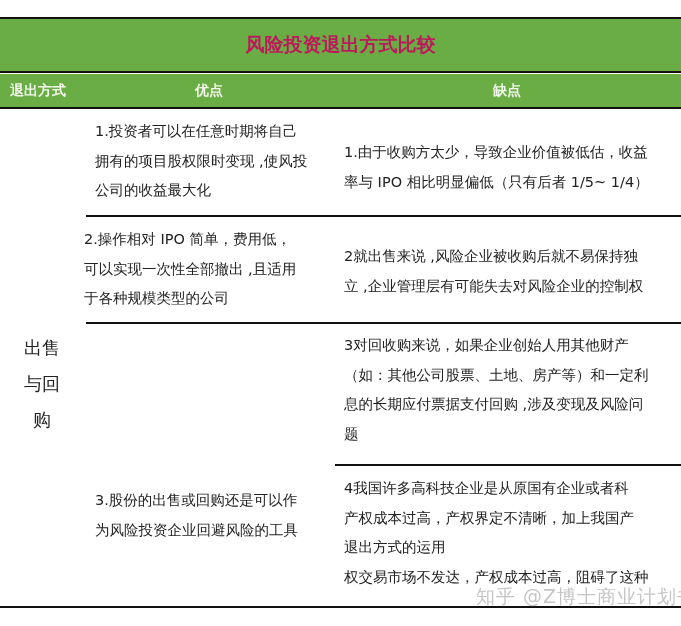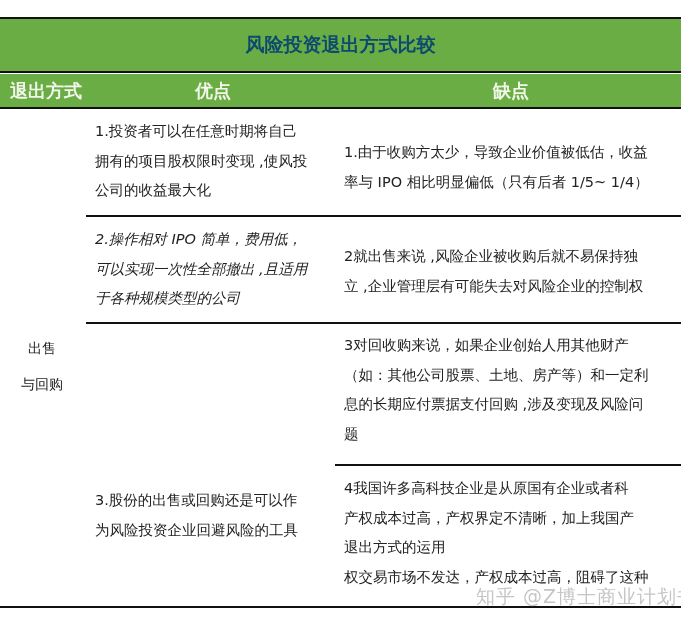--- a/index.html
+++ b/index.html
@@ -6,32 +6,32 @@
   body {
     width: 681px; height: 626px; position: relative; overflow: hidden;
     font-family: "DejaVu Sans", "Liberation Sans", sans-serif;
     color: #222;
   }
   .line { position: absolute; height: 2px; background: #111; }
   .green { position: absolute; left: 0; width: 681px; background: #6aad45; }
   .title {
     position: absolute; left: 0; top: 19px; width: 681px; height: 52px;
     display: flex; align-items: center; justify-content: center;
-    color: #0c4a6e; font-size: 19px; font-weight: bold; letter-spacing: 0px;
+    color: #be185d; font-size: 19px; font-weight: bold; letter-spacing: 0px;
   }
   .hdr {
     position: absolute; top: 75px; height: 32px; display: flex; align-items: center;
-    color: #f2f7ea; font-size: 18px; font-weight: bold;
+    color: #f2f7ea; font-size: 14px; font-weight: bold;
   }
   .cell-text {
     position: absolute; font-size: 14.5px; line-height: 29.5px; color: #222;
   }
   .method {
     position: absolute; left: 16px; width: 52px; text-align: center;
-    font-size: 14px; line-height: 36px; color: #222;
+    font-size: 18px; line-height: 36px; color: #222;
   }
   .watermark {
     position: absolute; left: 447px; top: 584px; font-size: 19px;
     color: rgba(150,150,150,0.55); letter-spacing: 1px; white-space: nowrap; margin-left: 29px;
   }
 </style>
 </head>
 <body>
 
 <div>
@@ -51,21 +51,21 @@
     <div>与回购</div>
   </div>
 
   <div class="cell-text" style="left:95px;top:117px;width:240px;">
     <div>1.投资者可以在任意时期将自己</div>
     <div>拥有的项目股权限时变现 ,使风投</div>
     <div>公司的收益最大化</div>
   </div>
   <div class="line" style="left:86px;top:215px;width:595px;height:1.5px;"></div>
 
-  <div class="cell-text" style="left:95px;top:225px;width:240px;font-style:italic;">
+  <div class="cell-text" style="left:84px;top:225px;width:240px;">
     <div>2.操作相对 IPO 简单，费用低，</div>
     <div>可以实现一次性全部撤出 ,且适用</div>
     <div>于各种规模类型的公司</div>
   </div>
   <div class="line" style="left:86px;top:322px;width:595px;height:1.5px;"></div>
 
   <div class="cell-text" style="left:95px;top:450px;width:240px;margin-top:36px;">
     <div>3.股份的出售或回购还是可以作</div>
     <div>为风险投资企业回避风险的工具</div>
   </div>

